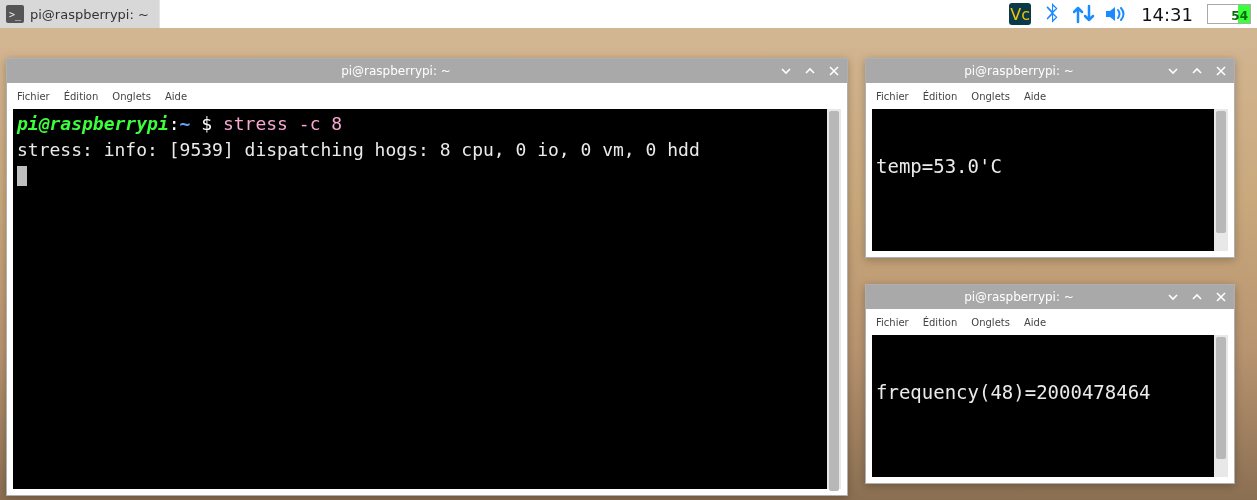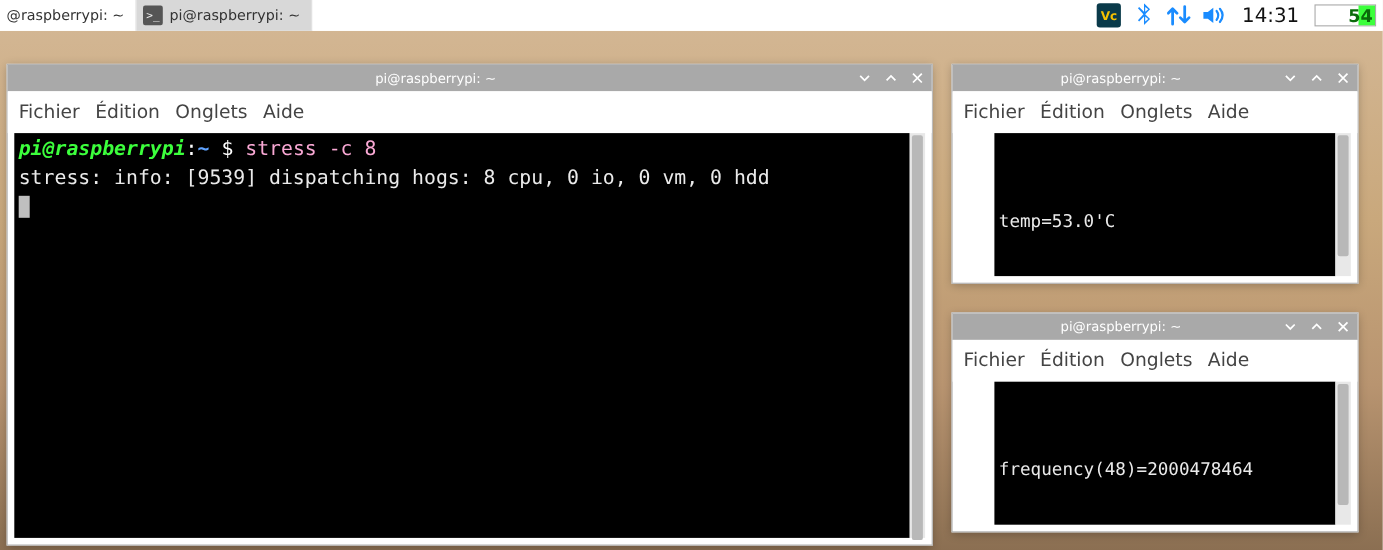--- a/index.html
+++ b/index.html
@@ -46,31 +46,31 @@
     align-items: center;
     gap: 10px;
     padding: 0 6px;
     background: #fff;
   }
   .tray-icon {
     width: 22px; height: 22px;
     display: inline-flex; align-items: center; justify-content: center;
     border-radius: 3px;
   }
-  .vnc-icon { background: #0a3a4a; color: #f6c100; font-weight: bold; font-size: 11px; }
+  .vnc-icon { background: #0a3a4a; color: #f6c100; font-weight: normal; font-size: 16px; }
   .bt-icon { color: #1a8cff; }
   .net-icon { color: #1a8cff; }
   .vol-icon { color: #1a8cff; }
   .clock { font-size: 18px; color: #111; padding: 0 4px; }
   .cpu-box {
-    width: 56px; height: 20px;
+    width: 44px; height: 20px;
     border: 1px solid #aaa;
     position: relative;
-    display: flex; align-items: center; justify-content: flex-end;
-    font-size: 16px; font-weight: bold;
+    display: flex; align-items: flex-end; justify-content: flex-end;
+    font-size: 12px; font-weight: bold;
     padding-right: 2px;
   }
   .cpu-box .bar {
     position: absolute; right: 0; top: 0; bottom: 0;
     background: #3cff3c;
   }
   .cpu-box .num { position: relative; z-index: 1; color: #0a6b0a; }
 
   
   .win {
@@ -92,26 +92,26 @@
   }
   .titlebar .title { flex: 1; text-align: center; }
   .titlebar .ctrls { display: flex; gap: 10px; }
   .titlebar .ctrl {
     width: 14px; height: 14px;
     display: inline-flex; align-items: center; justify-content: center;
     cursor: pointer;
     color: #fff;
   }
   .menubar {
-    height: 38px;
+    height: 26px;
     display: flex;
     align-items: center;
     gap: 14px;
     padding: 4px 10px;
-    font-size: 17px;
+    font-size: 10px;
     color: #444;
     background: #fff;
   }
   .menubar span { cursor: pointer; }
   .term-wrap {
     flex: 1;
     margin: 0 6px 6px 6px;
     display: flex;
     position: relative;
   }
@@ -120,21 +120,21 @@
     background: #000;
     color: #eaeaea;
     font-family: "DejaVu Sans Mono", monospace;
     font-size: 18px;
     line-height: 1.45;
     padding: 2px 4px;
     white-space: pre-wrap;
     word-break: break-all;
     overflow: hidden;
   }
-  .term.small { font-size: 16px; padding-top: 68px; margin-left: 32px; }
+  .term.small { font-size: 19px; padding-top: 44px; }
   .scrollbar {
     width: 14px;
     background: #e8e8e8;
     position: relative;
   }
   .scrollbar .thumb {
     position: absolute;
     left: 2px; right: 2px;
     background: #b8b8b8;
     border-radius: 2px;
@@ -148,23 +148,20 @@
     width: 10px; height: 20px;
     background: #bfbfbf;
     vertical-align: text-bottom;
   }
   svg { display: block; }
 </style>
 </head>
 <body>
 
 <div class="panel">
-  <div class="taskbar-item inactive">
-    <span>@raspberrypi: ~</span>
-  </div>
   <div class="taskbar-item">
     <span class="taskbar-icon">&gt;_</span>
     <span>pi@raspberrypi: ~</span>
   </div>
   <div class="panel-spacer"></div>
   <div class="tray">
     <span class="tray-icon vnc-icon">Vc</span>
     <span class="tray-icon bt-icon">
       <svg width="18" height="22" viewBox="0 0 12 20">
           <path d="M6 0 L11 5 L7 9 L11 13 L6 18 V11 L2 15 L1 14 L5.5 9 L1 4 L2 3 L6 7 V0 Z M7 3 V7 L9.5 5 Z M7 11 V15 L9.5 13 Z" fill="#1a8cff"></path>

